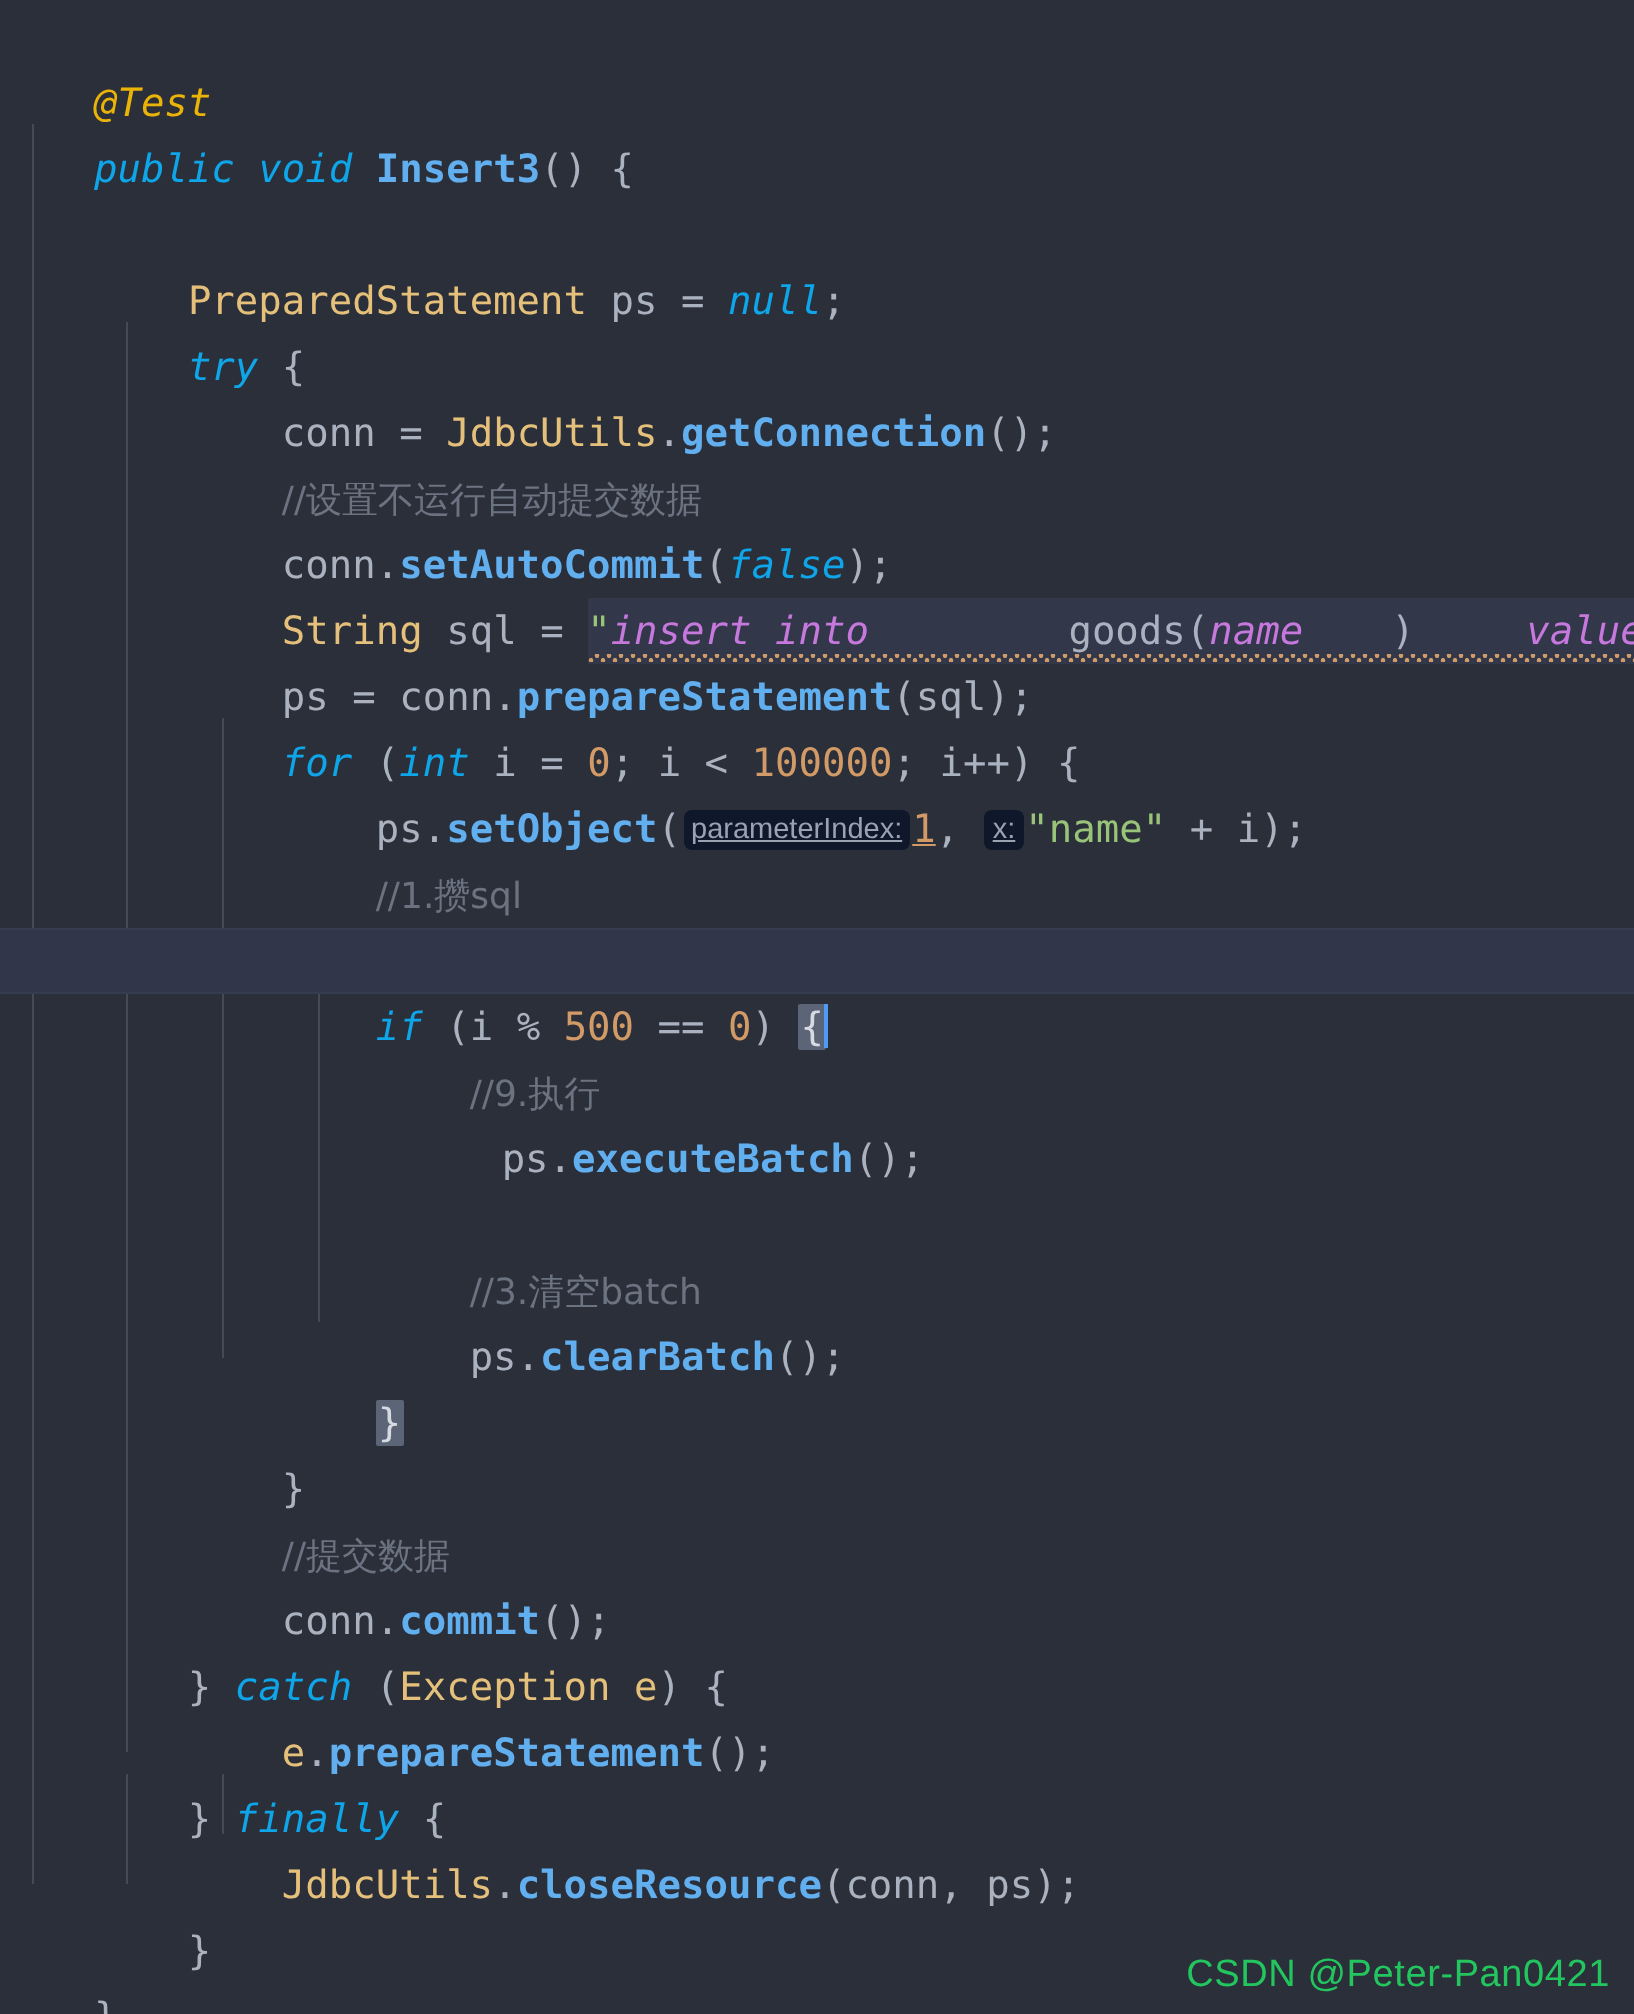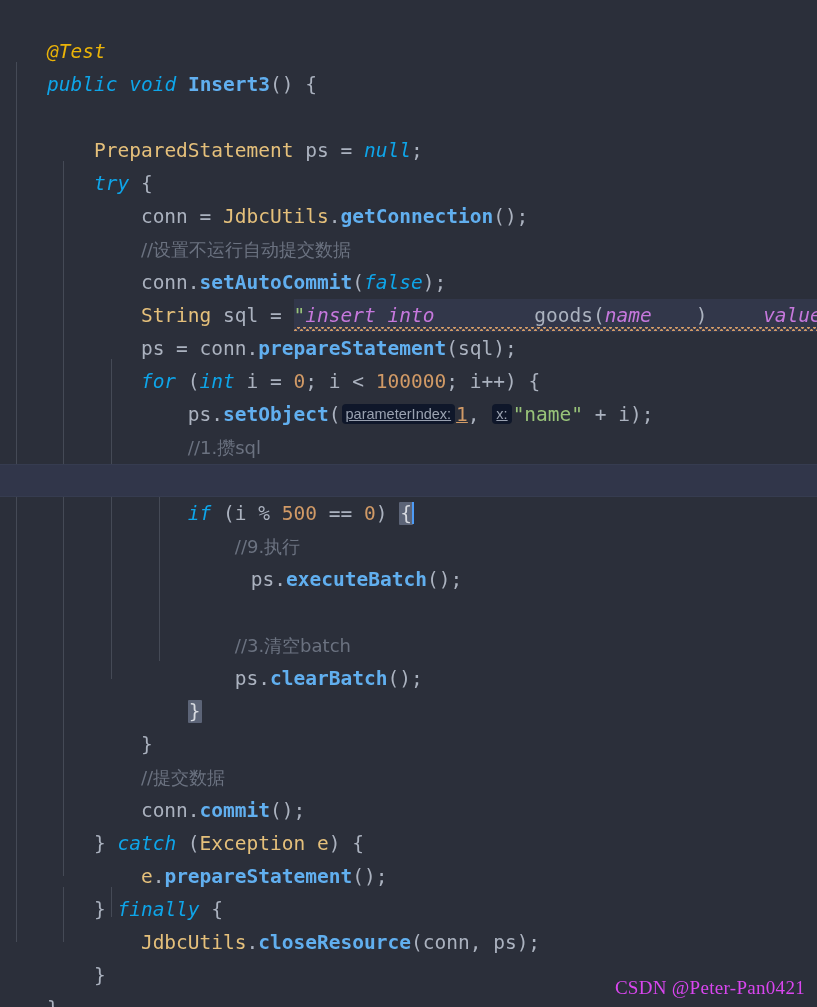--- a/index.html
+++ b/index.html
@@ -115,22 +115,22 @@
     background-repeat: repeat-x;
   }
   
   .sqlbg { background: #32374a; }
 
   
   #watermark {
     position: absolute;
     right: 12px;
     bottom: 8px;
-    color: #d946ef;
-    font-family: Liberation Serif, serif;
+    color: #22c55e;
+    font-family: Liberation Sans, sans-serif;
     font-size: 19px;
     letter-spacing: .3px;
   }
 
   .cjk { font-family: "DejaVu Sans", "Liberation Sans", sans-serif; font-size: 18px; }
 </style>
 </head>
 <body>
 
 <div id="editor">

